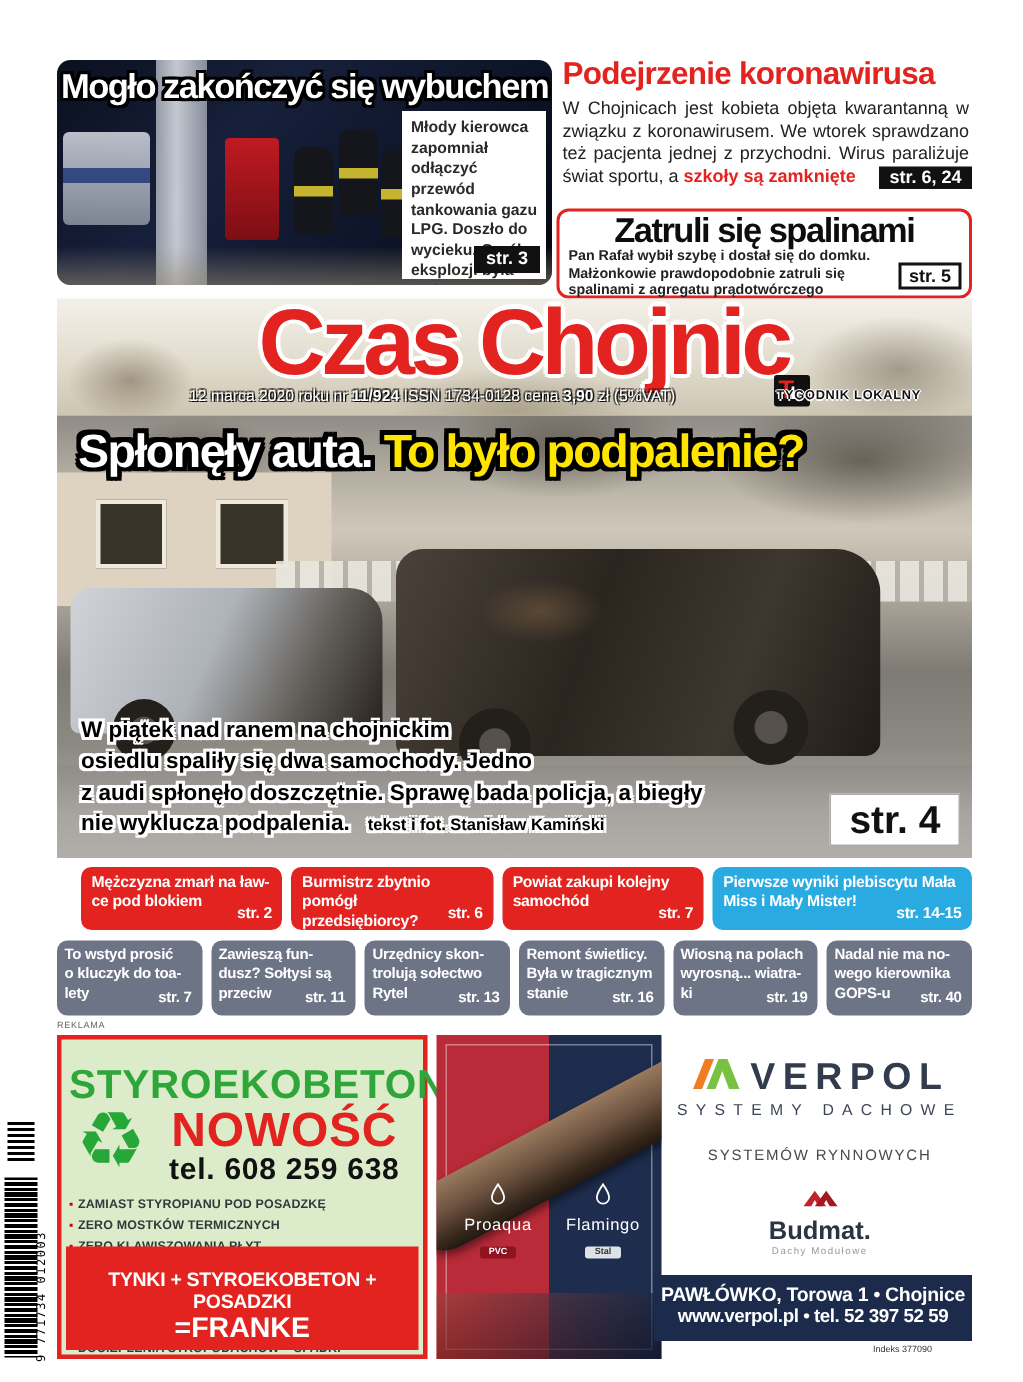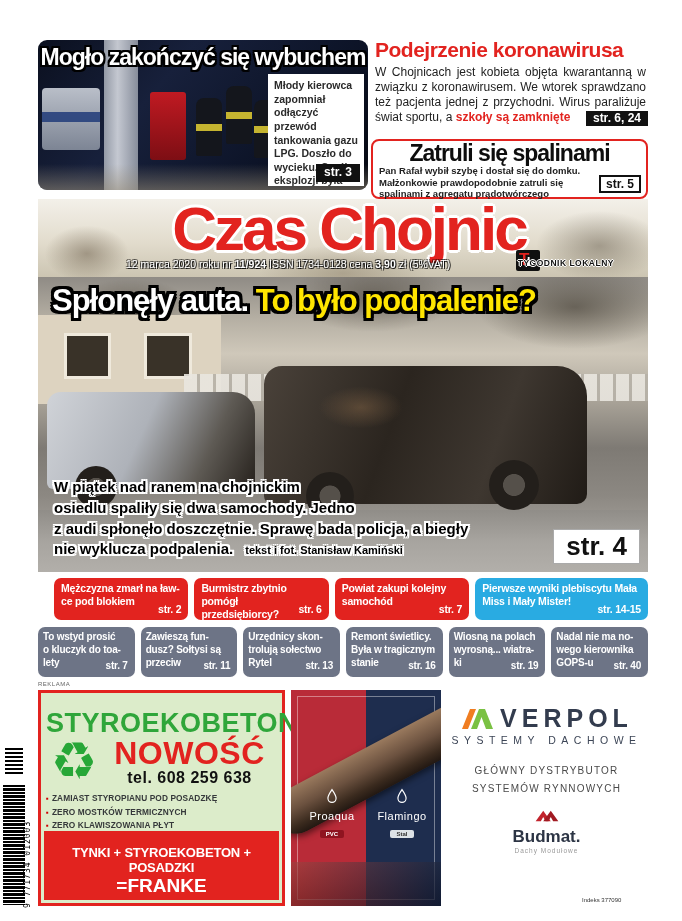--- a/index.html
+++ b/index.html
@@ -101,21 +101,21 @@
 
   
   .reklama { left:38px; top:681px; font-size:6px; color:#666; letter-spacing:.5px; }
 
   .ad-styro { left:38px; top:690px; width:247px; height:216px; border:3px solid #e2231f; background:#dcecca; padding:16px 5px; }
   .ad-styro .title { text-align:center; color:#2fa63a; font-size:27px; font-weight:900; letter-spacing:0.5px; line-height:1.05; }
   .ad-styro .mid { display:flex; align-items:flex-start; margin-top:0px; }
   .recycle { font-size:52px; line-height:.95; color:#27a737; width:56px; text-align:center; }
   .ad-styro .mid-right { flex:1; text-align:center; }
   .ad-styro .new { color:#e2231f; font-size:32px; font-weight:900; letter-spacing:0.5px; line-height:1; }
-  .ad-styro .phone { color:#111; font-size:16px; font-weight:900; letter-spacing:0.5px; line-height:1.15; }
+  .ad-styro .phone { color:#111; font-size:20px; font-weight:900; letter-spacing:0.5px; line-height:1.15; }
   .ad-styro ul { list-style:none; margin-top:4px; }
   .ad-styro li { font-size:8.3px; font-weight:700; color:#35383a; line-height:1.6; letter-spacing:.1px; }
   .ad-styro li::before { content:"▪"; color:#c00; margin-right:3px; font-size:8px; }
   .ad-styro .footer { position:absolute; left:3px; right:3px; bottom:3px; background:#e2231f; color:#fff; text-align:center; padding:2px 0 3px; }
   .ad-styro .f1 { font-size:13px; font-weight:900; letter-spacing:-0.2px;margin-top:12px; }
   .ad-styro .f2 { font-size:19px; font-weight:900; }
 
   .ad-gutter { left:291px; top:690px; width:150px; height:216px; overflow:hidden;
     background:linear-gradient(90deg,#b92b38 0 50%, #1e2d4e 50% 100%); }
   .ad-gutter .frame { position:absolute; left:6px; top:6px; right:6px; bottom:6px; border:1px solid rgba(255,255,255,.4); }
@@ -125,21 +125,21 @@
     background:linear-gradient(90deg,rgba(150,50,45,.55),rgba(15,25,50,.65)),linear-gradient(180deg,rgba(255,255,255,.12),rgba(0,0,0,.35)); }
   .brand { position:absolute; top:98px; width:62px; text-align:center; color:#fff; }
   .brand .bname { font-size:11px; letter-spacing:.5px; margin-top:2px; }
   .brand .btag { display:inline-block; margin-top:3px; font-size:6px; font-weight:700; padding:1px 6px; border-radius:2px; }
   .brand-left { left:10px; }
   .brand-left .btag { background:#8f1420; color:#fff; }
   .brand-right { right:8px; }
   .brand-right .btag { background:#dde2e7; color:#333; }
 
   .ad-verpol { left:445px; top:690px; width:203px; height:216px; background:#fff; text-align:center; }
-  .ad-verpol .logo-row { margin-top:14px; display:flex; justify-content:center; align-items:center; gap:6px; }
+  .ad-verpol .logo-row { margin-top:14px; display:flex; justify-content:center; gap:6px; }
   .ad-verpol .brand-name { font-size:25px; font-weight:800; color:#333c4e; letter-spacing:5px; }
   .ad-verpol .subtitle { font-size:10.5px; letter-spacing:5.5px; color:#3c4556; margin-top:1px; }
   .ad-verpol .dist { margin-top:16px; font-size:10px; letter-spacing:1.2px; color:#4a4a4a; line-height:1.75; }
   .ad-verpol .budmat { margin-top:10px; }
   .ad-verpol .budmat-name { font-size:17px; font-weight:900; color:#2c3444; line-height:1; }
   .ad-verpol .budmat-sub { font-size:6.5px; color:#999; letter-spacing:1px; margin-top:2px; }
   .ad-verpol .navy-bar { position:absolute; left:-9px; right:0; bottom:12px; height:44px; background:#1c2a4b; color:#fff; padding-top:5px; }
   .ad-verpol .nb1 { font-size:13px; font-weight:800; letter-spacing:-0.2px; }
   .ad-verpol .nb2 { font-size:12.5px; font-weight:800; letter-spacing:-0.3px; }
   .index-label { left:582px; top:897px; font-size:6px; color:#333; }
@@ -334,31 +334,34 @@
 <div class="abs ad-verpol">
   <div class="logo-row">
     <svg width="34" height="24" viewBox="0 0 34 24">
       <polygon points="2,22 10,2 16,2 8,22" fill="#f07d21"></polygon>
       <polygon points="11,22 19,2 25,2 33,22 26,22 21.5,10 17,22" fill="#7ac143"></polygon>
     </svg>
     <span class="brand-name">VERPOL</span>
   </div>
   <div class="subtitle">SYSTEMY DACHOWE</div>
   <div class="dist">
-    <div>GŁÓWNY DYSTRYBUTOR</div>
     <div>SYSTEMÓW RYNNOWYCH</div>
   </div>
   <div class="budmat">
     <svg width="30" height="17" viewBox="0 0 30 18">
       <path d="M3 15 L11 4 L19 15 H13.5 L11 10.5 L8.5 15 Z" fill="#c2242d"></path>
       <path d="M11 15 L19 4 L27 15 H21.5 L19 10.5 L16.5 15 Z" fill="#a11a22"></path>
     </svg>
     <div class="budmat-name">Budmat.</div>
     <div class="budmat-sub">Dachy Modułowe</div>
   </div>
+  <div class="navy-bar">
+    <div class="nb1">PAWŁÓWKO, Torowa 1 • Chojnice</div>
+    <div class="nb2">www.verpol.pl • tel. 52 397 52 59</div>
+  </div>
 </div>
 
 <div class="abs index-label">Indeks 377090</div>
 
 <div class="abs barcode">
   <div class="bc-addon"></div>
   <div class="bc-main"></div>
   <div class="bc-num">9 771734 012003</div>
 </div>
 

